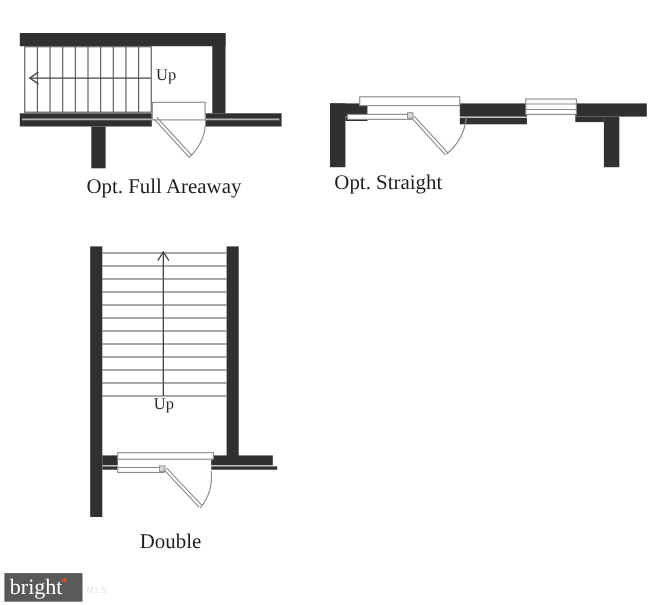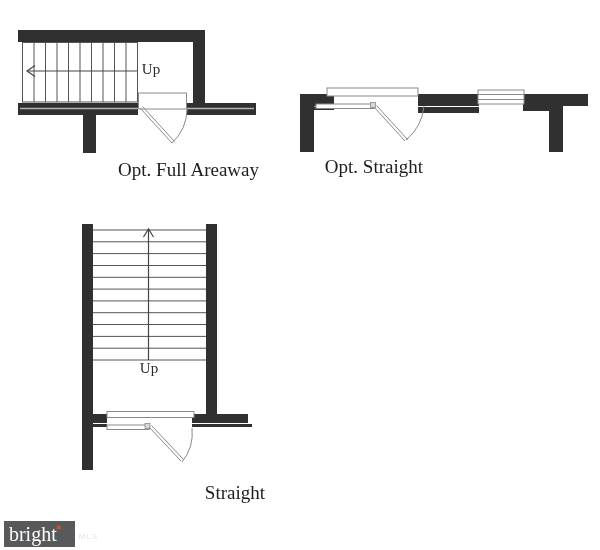--- a/index.html
+++ b/index.html
@@ -17,21 +17,21 @@
   .stairbox{fill:#ffffff;stroke:var(--stair_line,#555);stroke-width:1;}
   .tread{stroke:var(--stair_line,#555);stroke-width:1;}
   .arrow{stroke:var(--arrow_line,#444);stroke-width:1.2;fill:none;}
   .door-rect{fill:#ffffff;stroke:var(--door_outline,#8a8a8a);stroke-width:1;}
   .door-line{stroke:var(--door_outline,#8a8a8a);stroke-width:1;fill:none;}
   .inner-line{stroke:var(--wall_inner_line,#b3b3b3);stroke-width:1.5;}
   .hinge{fill:#d8d8d8;stroke:var(--door_outline,#8a8a8a);stroke-width:0.8;}
 
   .caption{
     position:absolute;
-    text-align:right;
+    text-align:center;
     font-size:19px;
     color:var(--caption_text,#1d1d1d);
     line-height:23px;
     white-space:nowrap;
   }
   .up-label{
     position:absolute;
     text-align:center;
     font-size:15px;
     color:#2a2a2a;
@@ -181,21 +181,21 @@
 
   <div class="up-label" style="left:138px;top:61px;width:26px;">Up</div>
 
   <div class="up-label" style="left:134px;top:360px;width:30px;">Up</div>
 
   <div class="caption" style="left:39px;top:158px;width:220px;">Opt. Full Areaway</div>
 
   <div class="caption" style="left:283px;top:155px;width:140px;">Opt. Straight</div>
 
   <div class="caption" style="left:45px;top:481px;width:220px;">
-    <div>Straight</div>
+    <div>Double</div>
   </div>
 
   <div class="logo">
     <span class="brand">bright</span>
     <span class="mark">✱</span>
     <span class="suffix">MLS</span>
   </div>
 
 </div>
 

